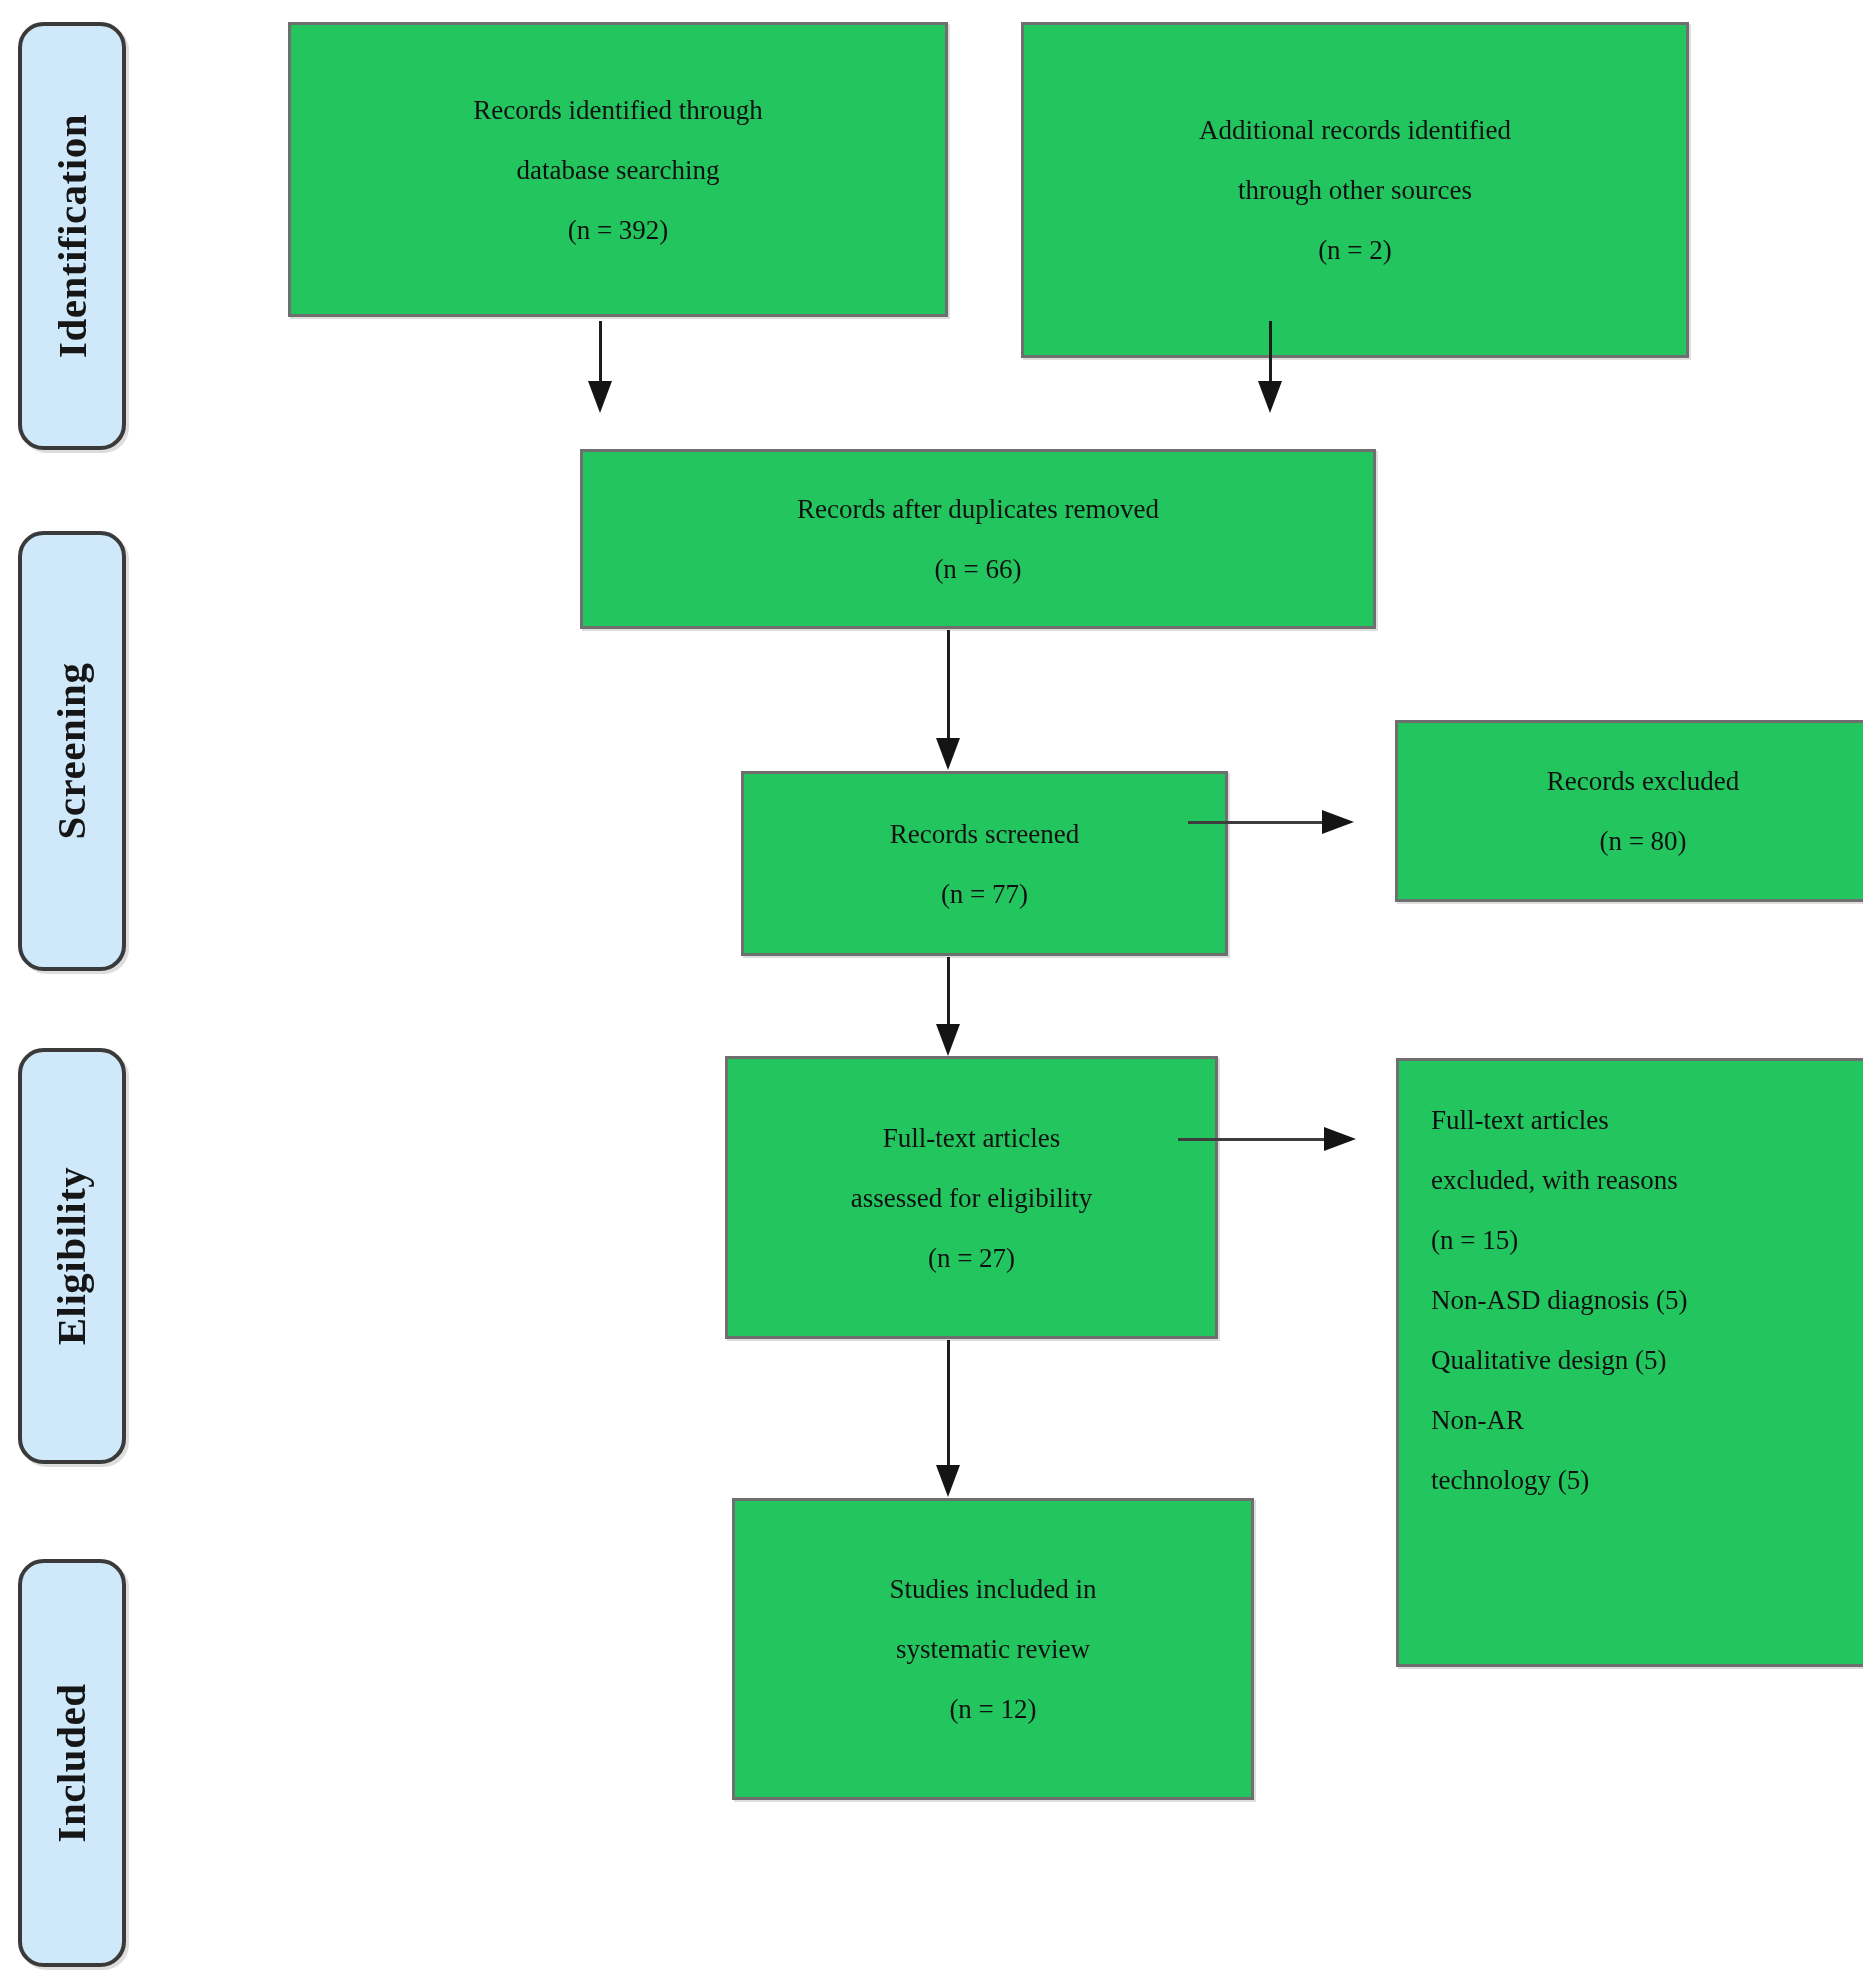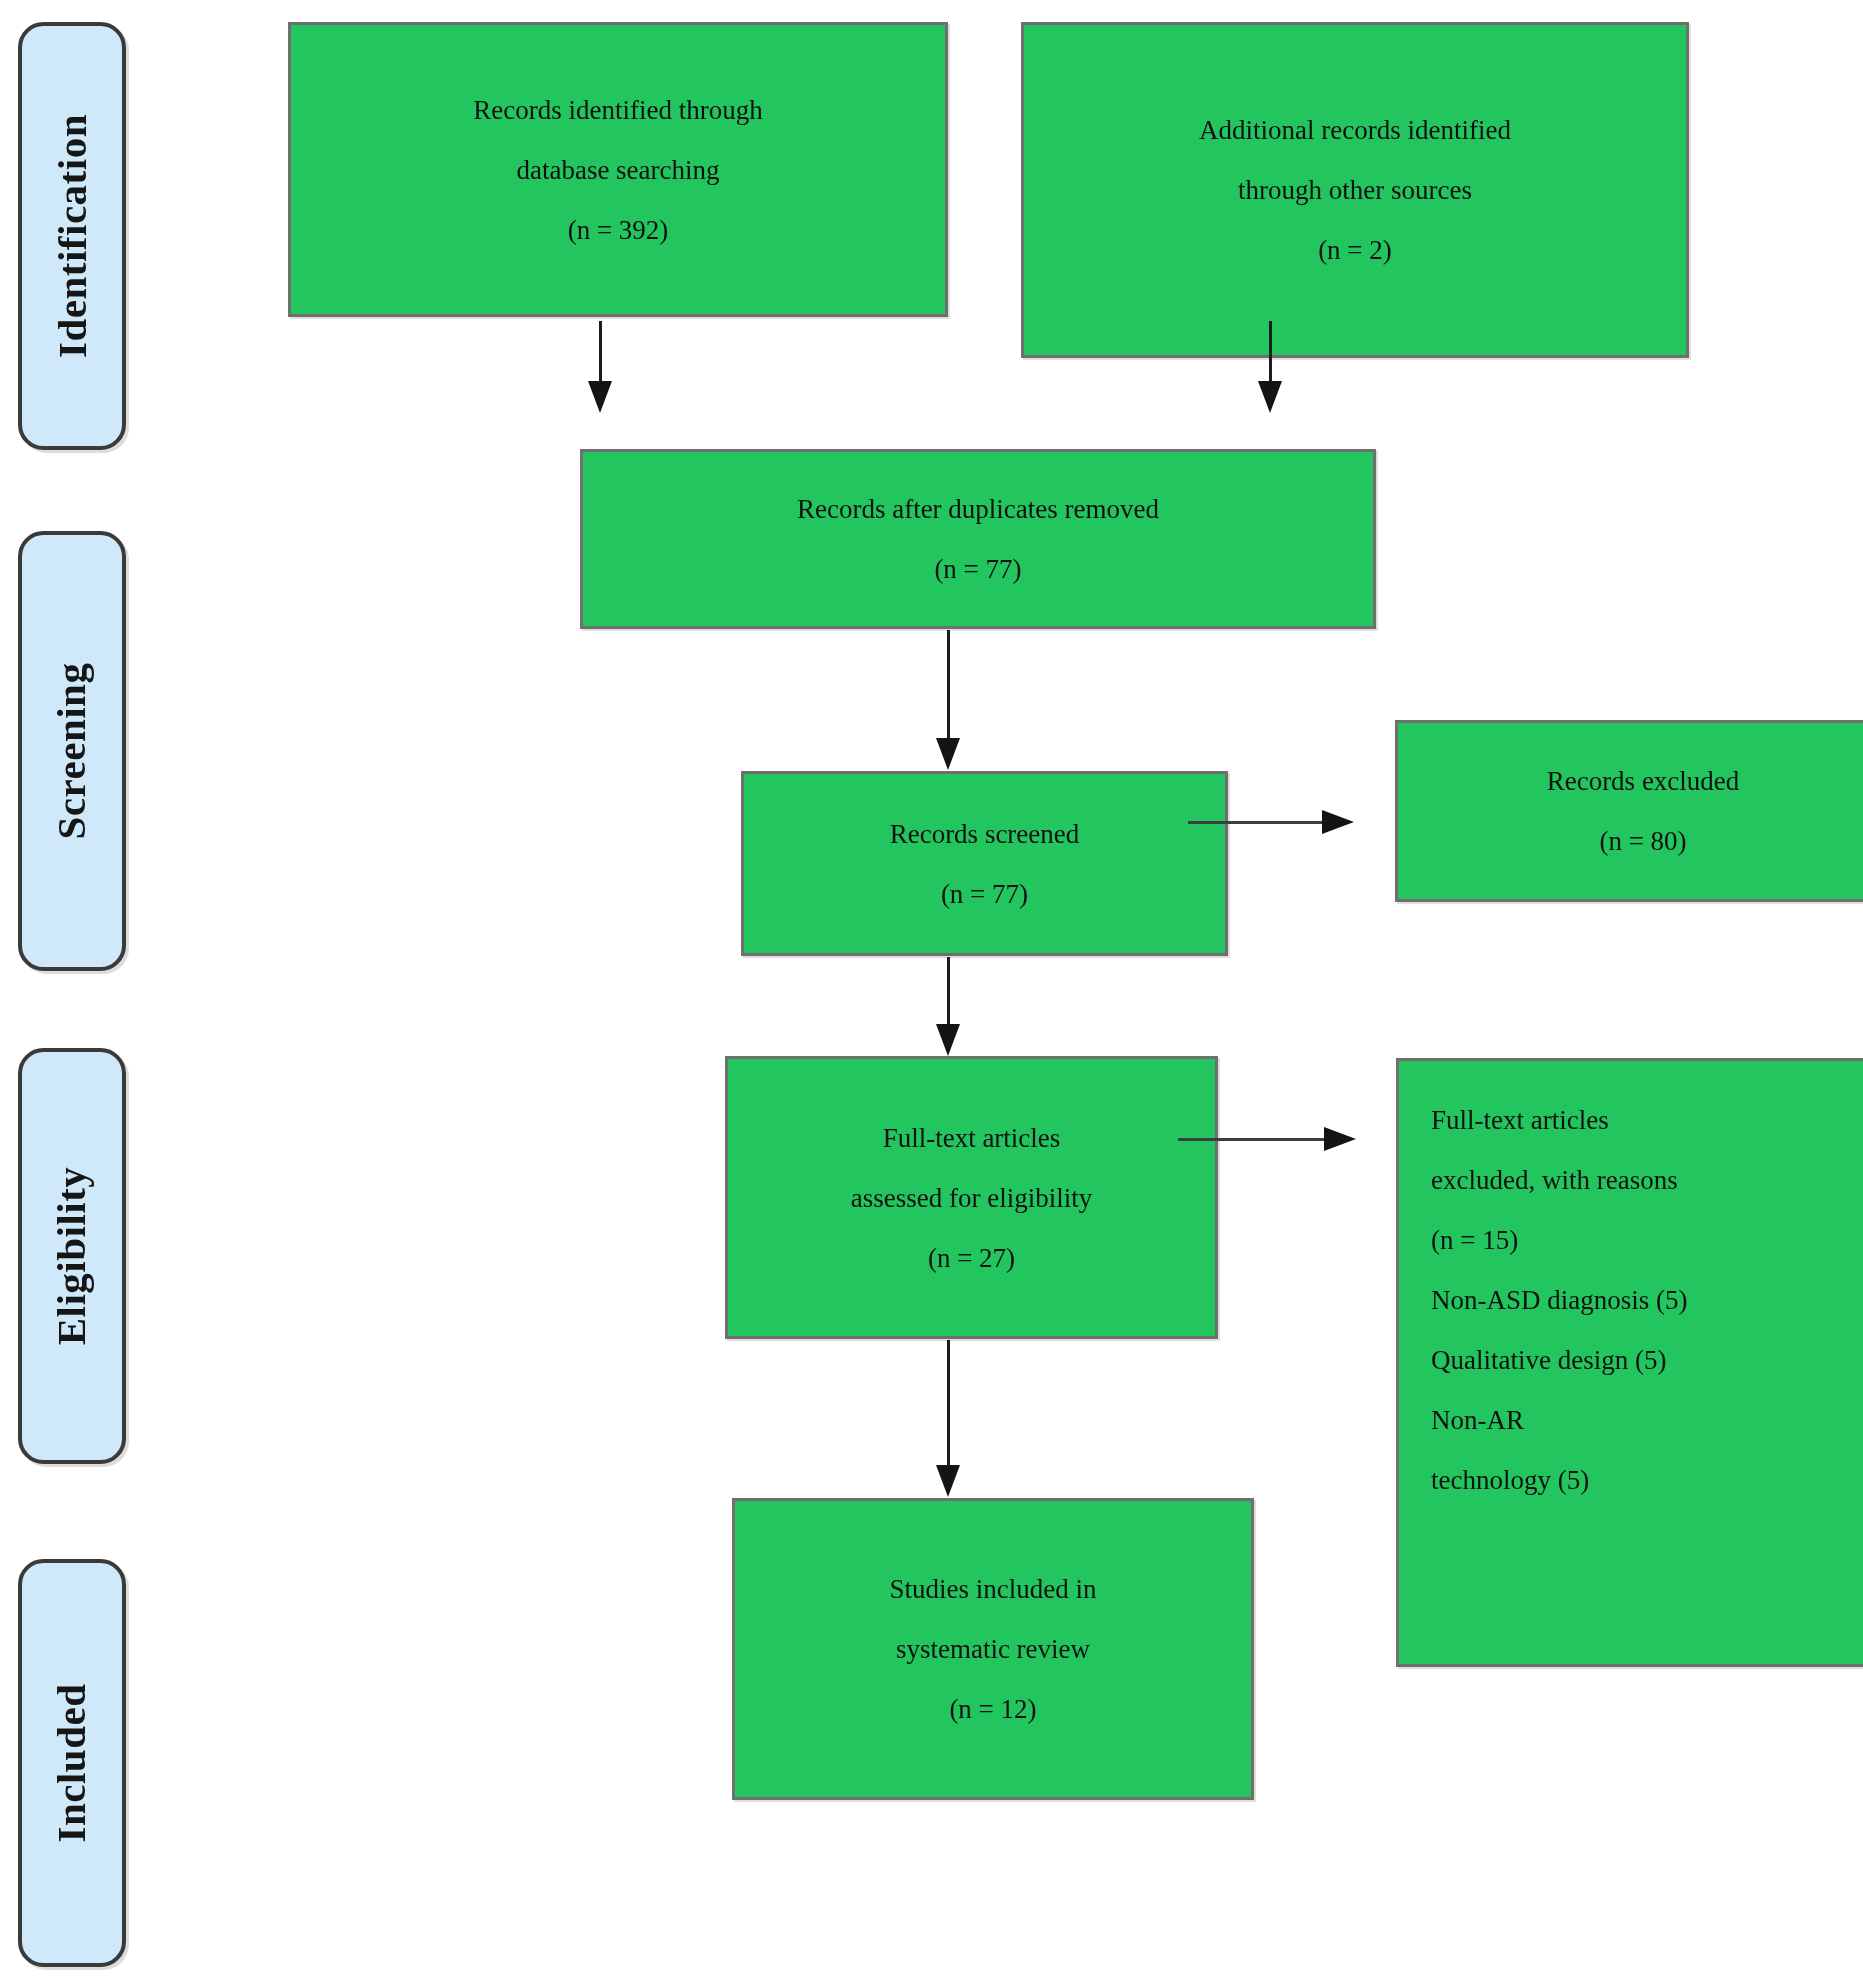--- a/index.html
+++ b/index.html
@@ -105,21 +105,21 @@
 
   <div class="fbox" style="left:248px; top:22px; width:660px; height:295px;">Records identified through
 database searching
 (n = 392)</div>
 
   <div class="fbox" style="left:981px; top:22px; width:668px; height:336px;">Additional records identified
 through other sources
 (n = 2)</div>
 
   <div class="fbox" style="left:540px; top:449px; width:796px; height:180px;">Records after duplicates removed
-(n = 77)</div>
+(n = 66)</div>
 
   <div class="fbox" style="left:701px; top:771px; width:487px; height:185px;">Records screened
 (n = 77)</div>
 
   <div class="fbox" style="left:1355px; top:720px; width:496px; height:182px;">Records excluded
 (n = 80)</div>
 
   <div class="fbox" style="left:685px; top:1056px; width:493px; height:283px;">Full-text articles
 assessed for eligibility
 (n = 27)</div>

